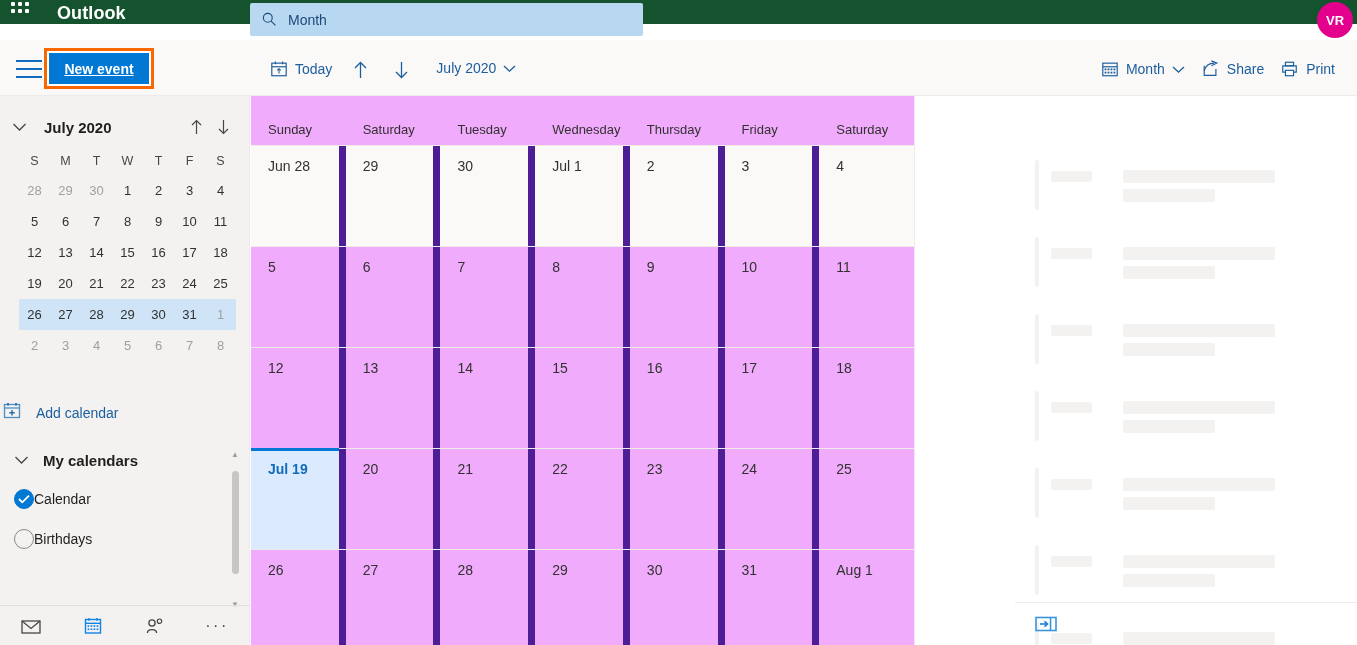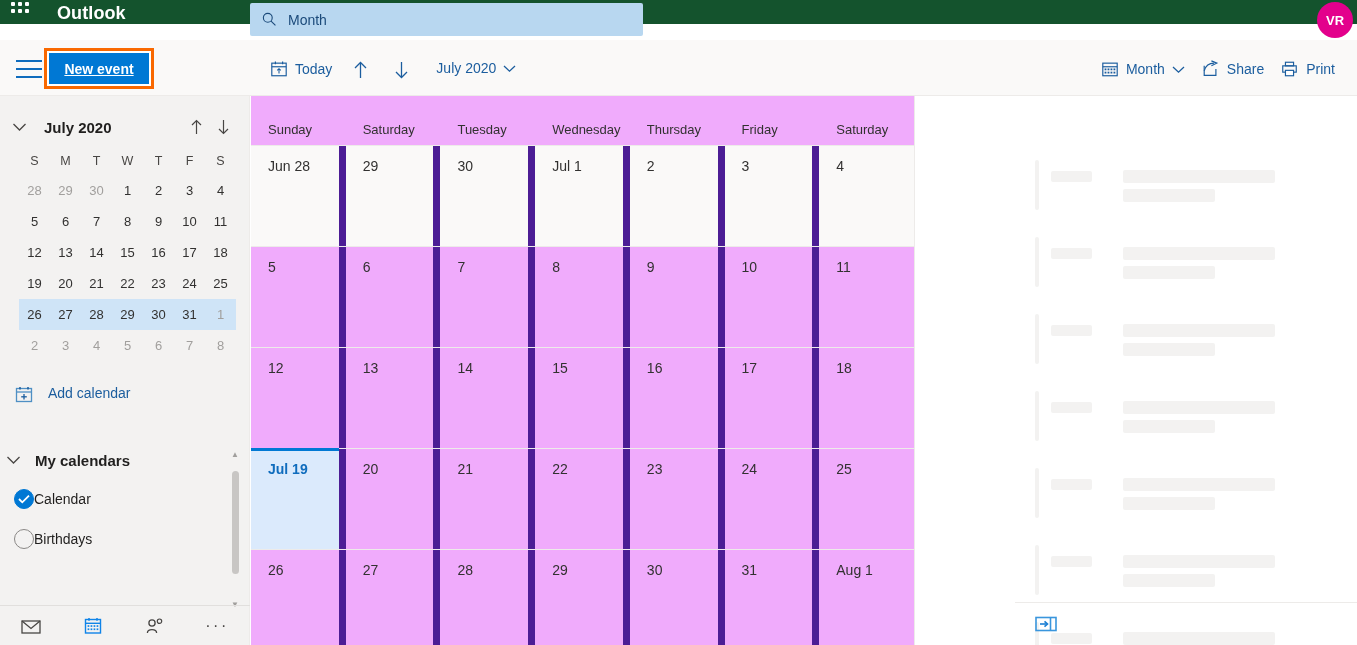--- a/index.html
+++ b/index.html
@@ -103,39 +103,39 @@
   .mini-cellwrap { height: 31px; display: flex; align-items: center; justify-content: center; }
   .mini-day {
     width: 27px; height: 27px; border-radius: 50%; display: flex;
     align-items: center; justify-content: center; font-size: 13px;
     color: #323130; cursor: pointer;
   }
   .mini-day.muted { color: #a19f9d; }
   .mini-cellwrap.selrow { background: #cfe4f7; }
 
   .addcal {
-    display: flex; align-items: flex-start; height: 36px; margin-top: 24px;
-    padding-left: 14px; cursor: pointer;
+    display: flex; align-items: flex-end; height: 36px; margin-top: 24px;
+    padding-left: 2px; cursor: pointer;
   }
   .addcal .lbl { color: #1b5d9e; font-size: 14px; margin-left: 14px; }
 
   .cal-section { position: absolute; left: 0; top: 345px; width: 250px; height: 168px; }
   .cal-scroll-track {
     position: absolute; right: 8px; top: 10px; width: 14px; height: 158px;
     background: #f3f2f1; display: flex; flex-direction: column;
     align-items: center; justify-content: space-between;
   }
   .cal-scroll-thumb {
     position: absolute; right: 11px; top: 30px; width: 7px; height: 103px;
     background: #c8c6c4; border-radius: 4px; cursor: pointer;
   }
   .sc-arrow { font-size: 8px; color: #a19f9d; line-height: 1; }
 
   .mycal-head {
-    display: flex; align-items: center; height: 38px; padding-left: 6px; cursor: pointer;
+    display: flex; align-items: center; height: 38px; padding-left: 14px; cursor: pointer;
   }
   .mycal-head .lbl { font-size: 15px; font-weight: 600; color: #201f1e; margin-left: 14px; }
   .cal-item { display: flex; align-items: center; height: 40px; padding-left: 14px; cursor: pointer; }
   .cal-item .lbl { font-size: 14px; color: #201f1e; }
   .chk {
     width: 20px; height: 20px; border-radius: 50%; border: 1.6px solid #8a8886;
     display: flex; align-items: center; justify-content: center; flex: 0 0 20px;
   }
   .chk.on { background: #0078d4; border-color: #0078d4; }
 

